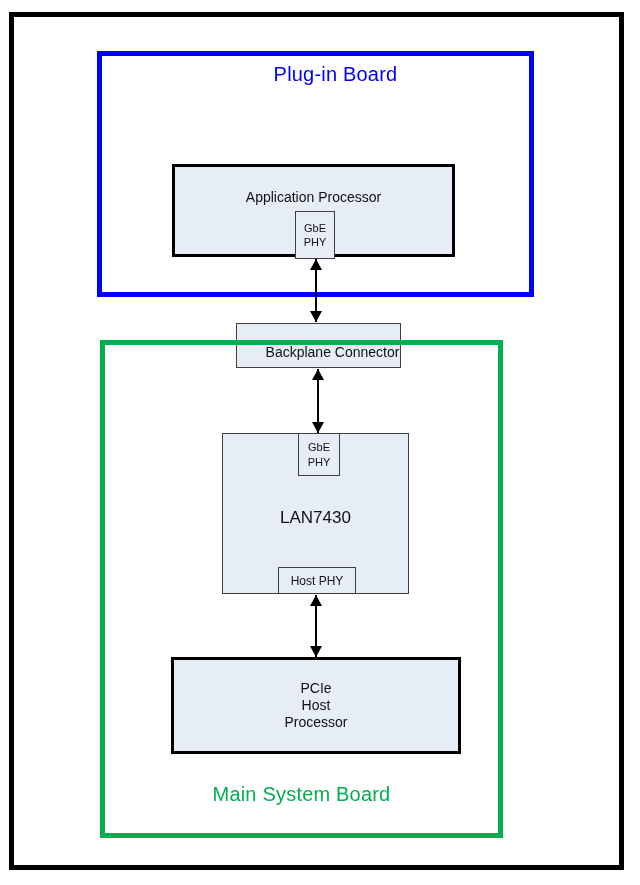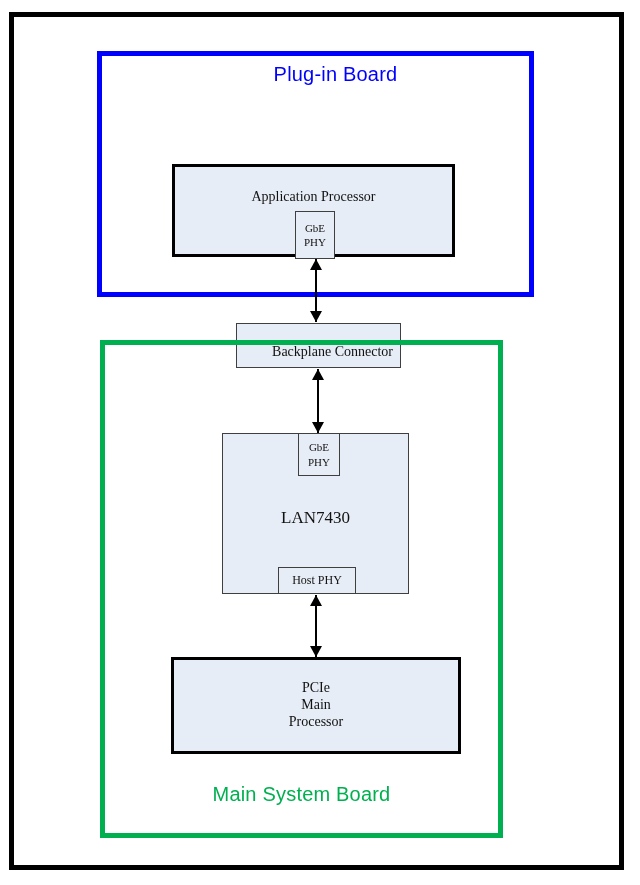--- a/index.html
+++ b/index.html
@@ -53,21 +53,20 @@
     position: absolute;
     background: #e7edf6;
     border: 1px solid #3f3f3f;
     display: flex;
     flex-direction: column;
     align-items: center;
     justify-content: center;
     text-align: center;
     color: #111111;
     z-index: 10;
-    font-family: Liberation Serif, serif;
   }
   .block.thick { border: 3px solid #000000; }
   .block.sub   { z-index: 12; }
 
   .ap-block {
     left: 172px; top: 164px; width: 283px; height: 93px;
     justify-content: flex-start;
     font-size: 14px;
   }
   .ap-block .block-label { margin-top: 22px; }
@@ -160,21 +159,21 @@
     <span class="line">GbE</span>
     <span class="line">PHY</span>
   </div>
 
   <div class="block sub lan-pcie-block">
     <span class="block-label">Host PHY</span>
   </div>
 
   <div class="block thick host-block">
     <span class="line">PCIe</span>
-    <span class="line">Main</span>
+    <span class="line">Host</span>
     <span class="line">Processor</span>
   </div>
 
   <div class="board board-plugin">
     <div class="board-title">Plug-in Board</div>
   </div>
 
   <div class="board board-main">
     <div class="board-title">Main System Board</div>
   </div>

